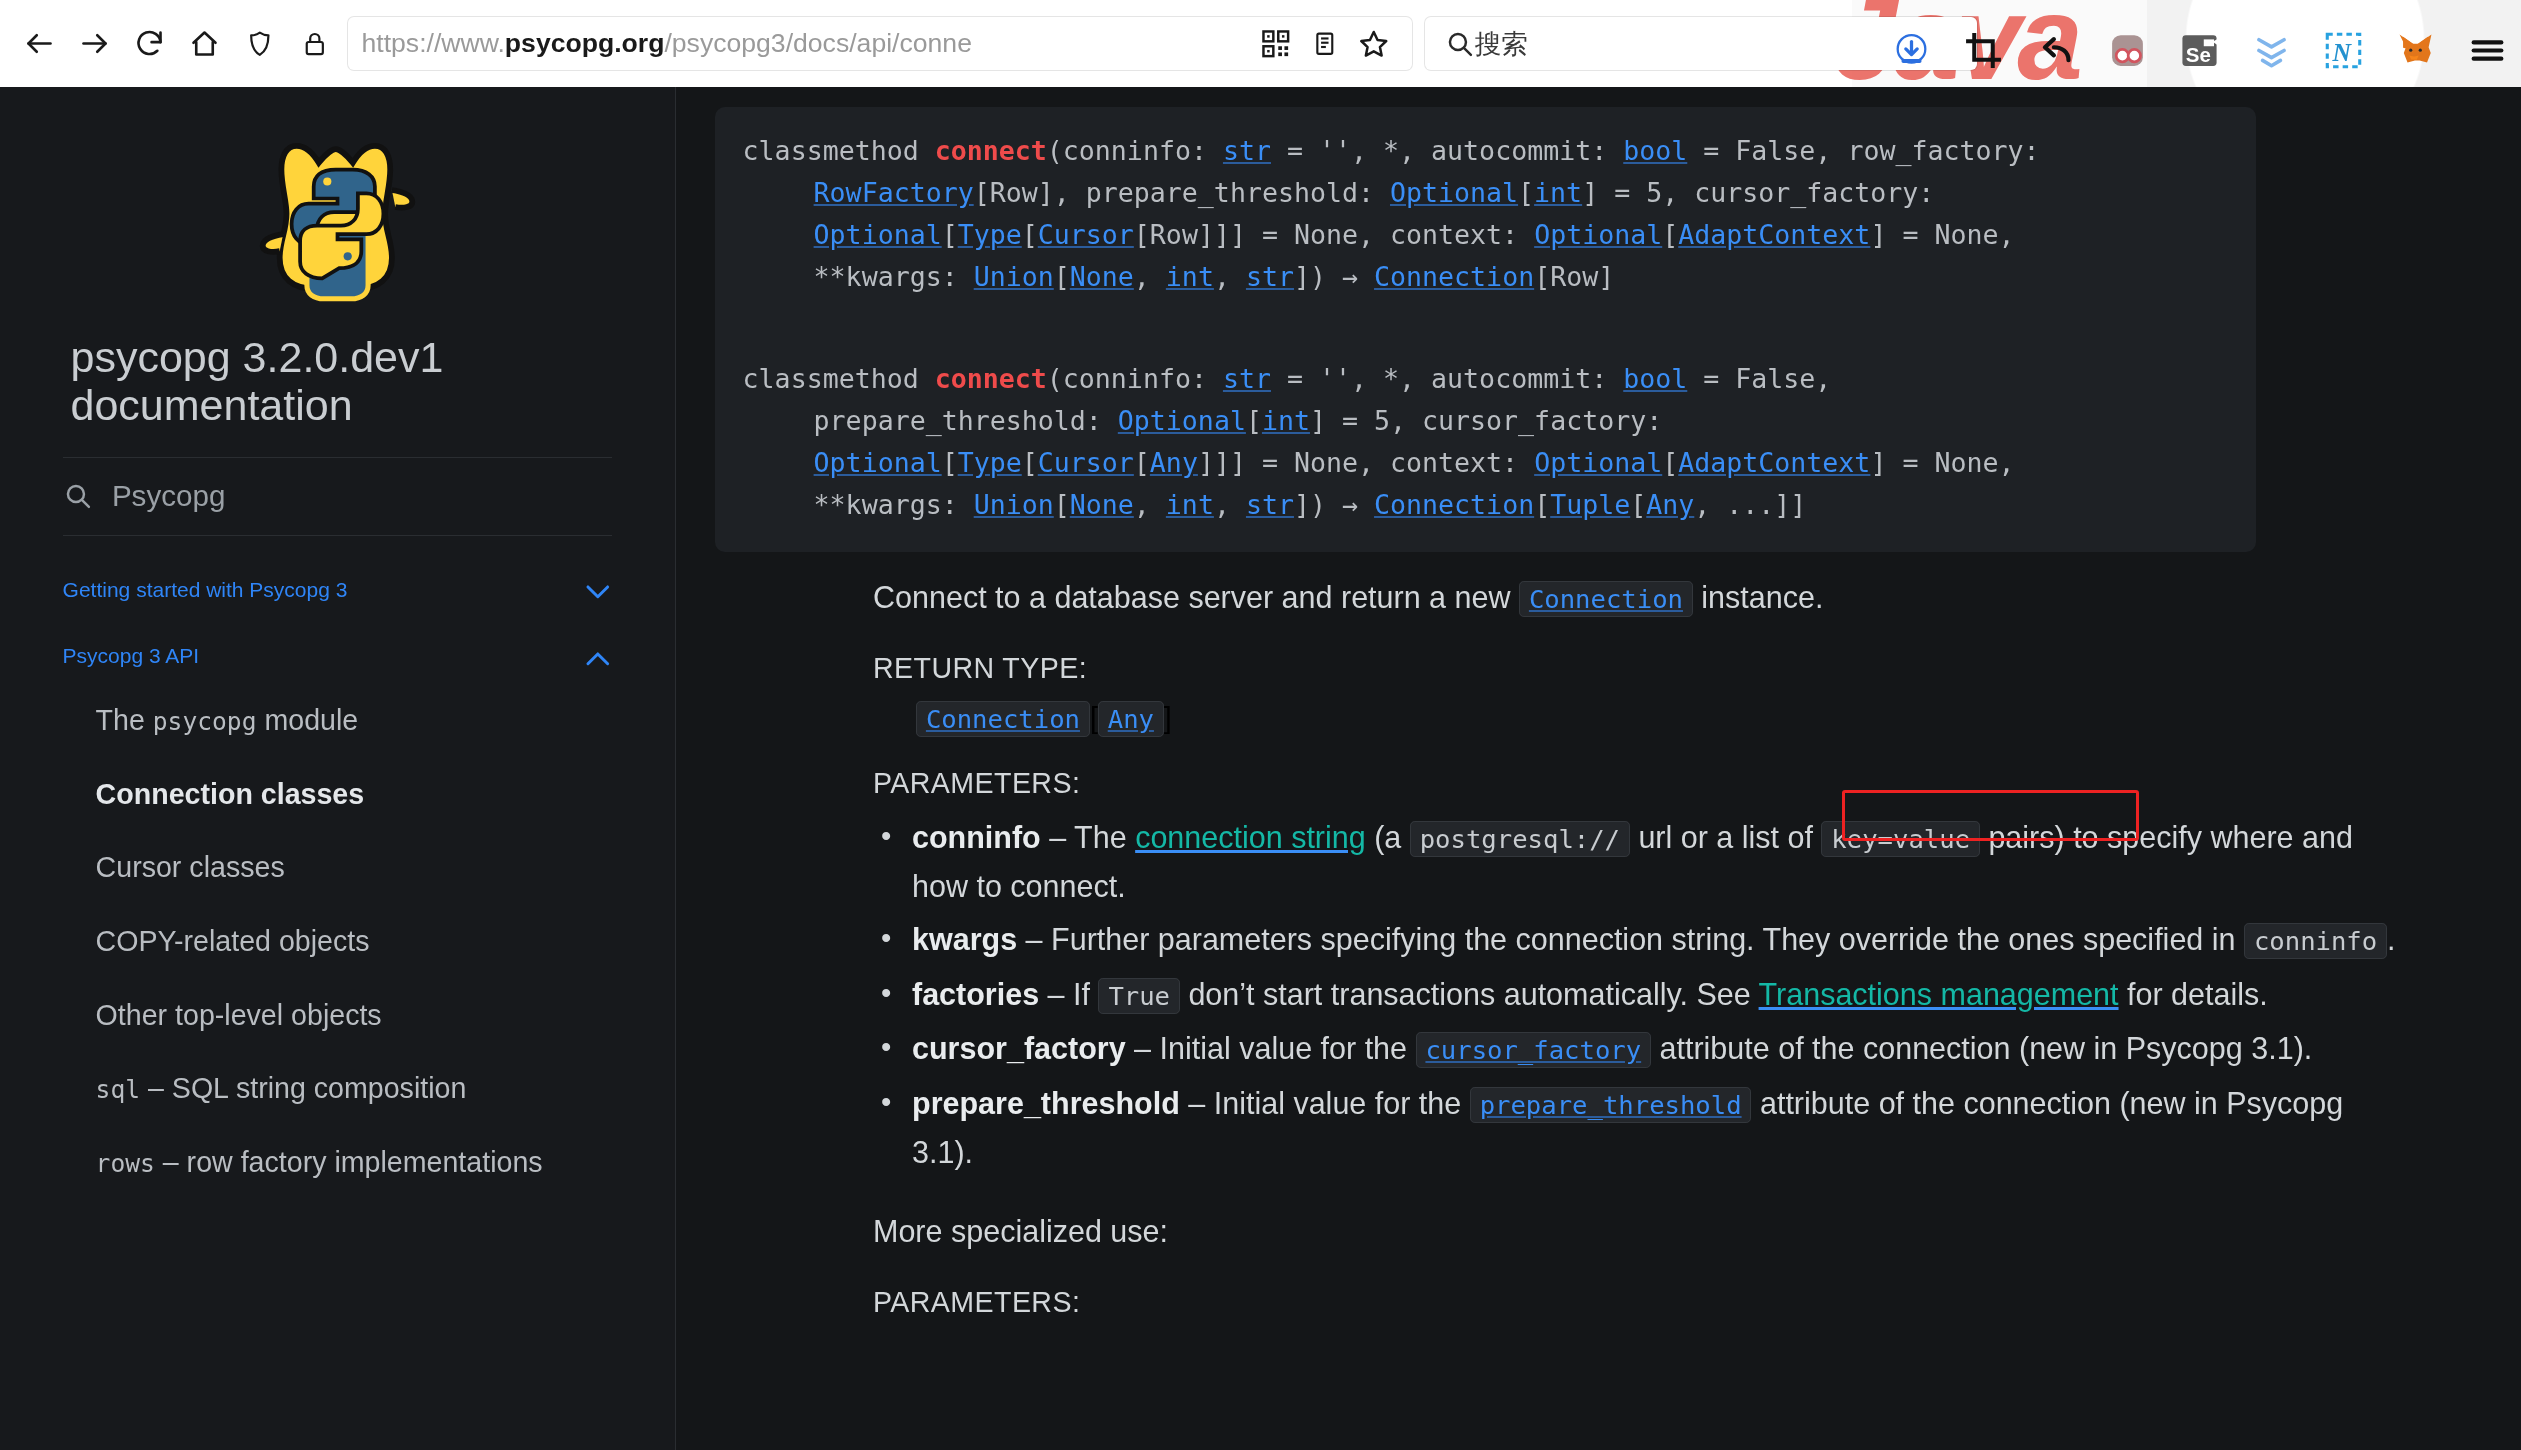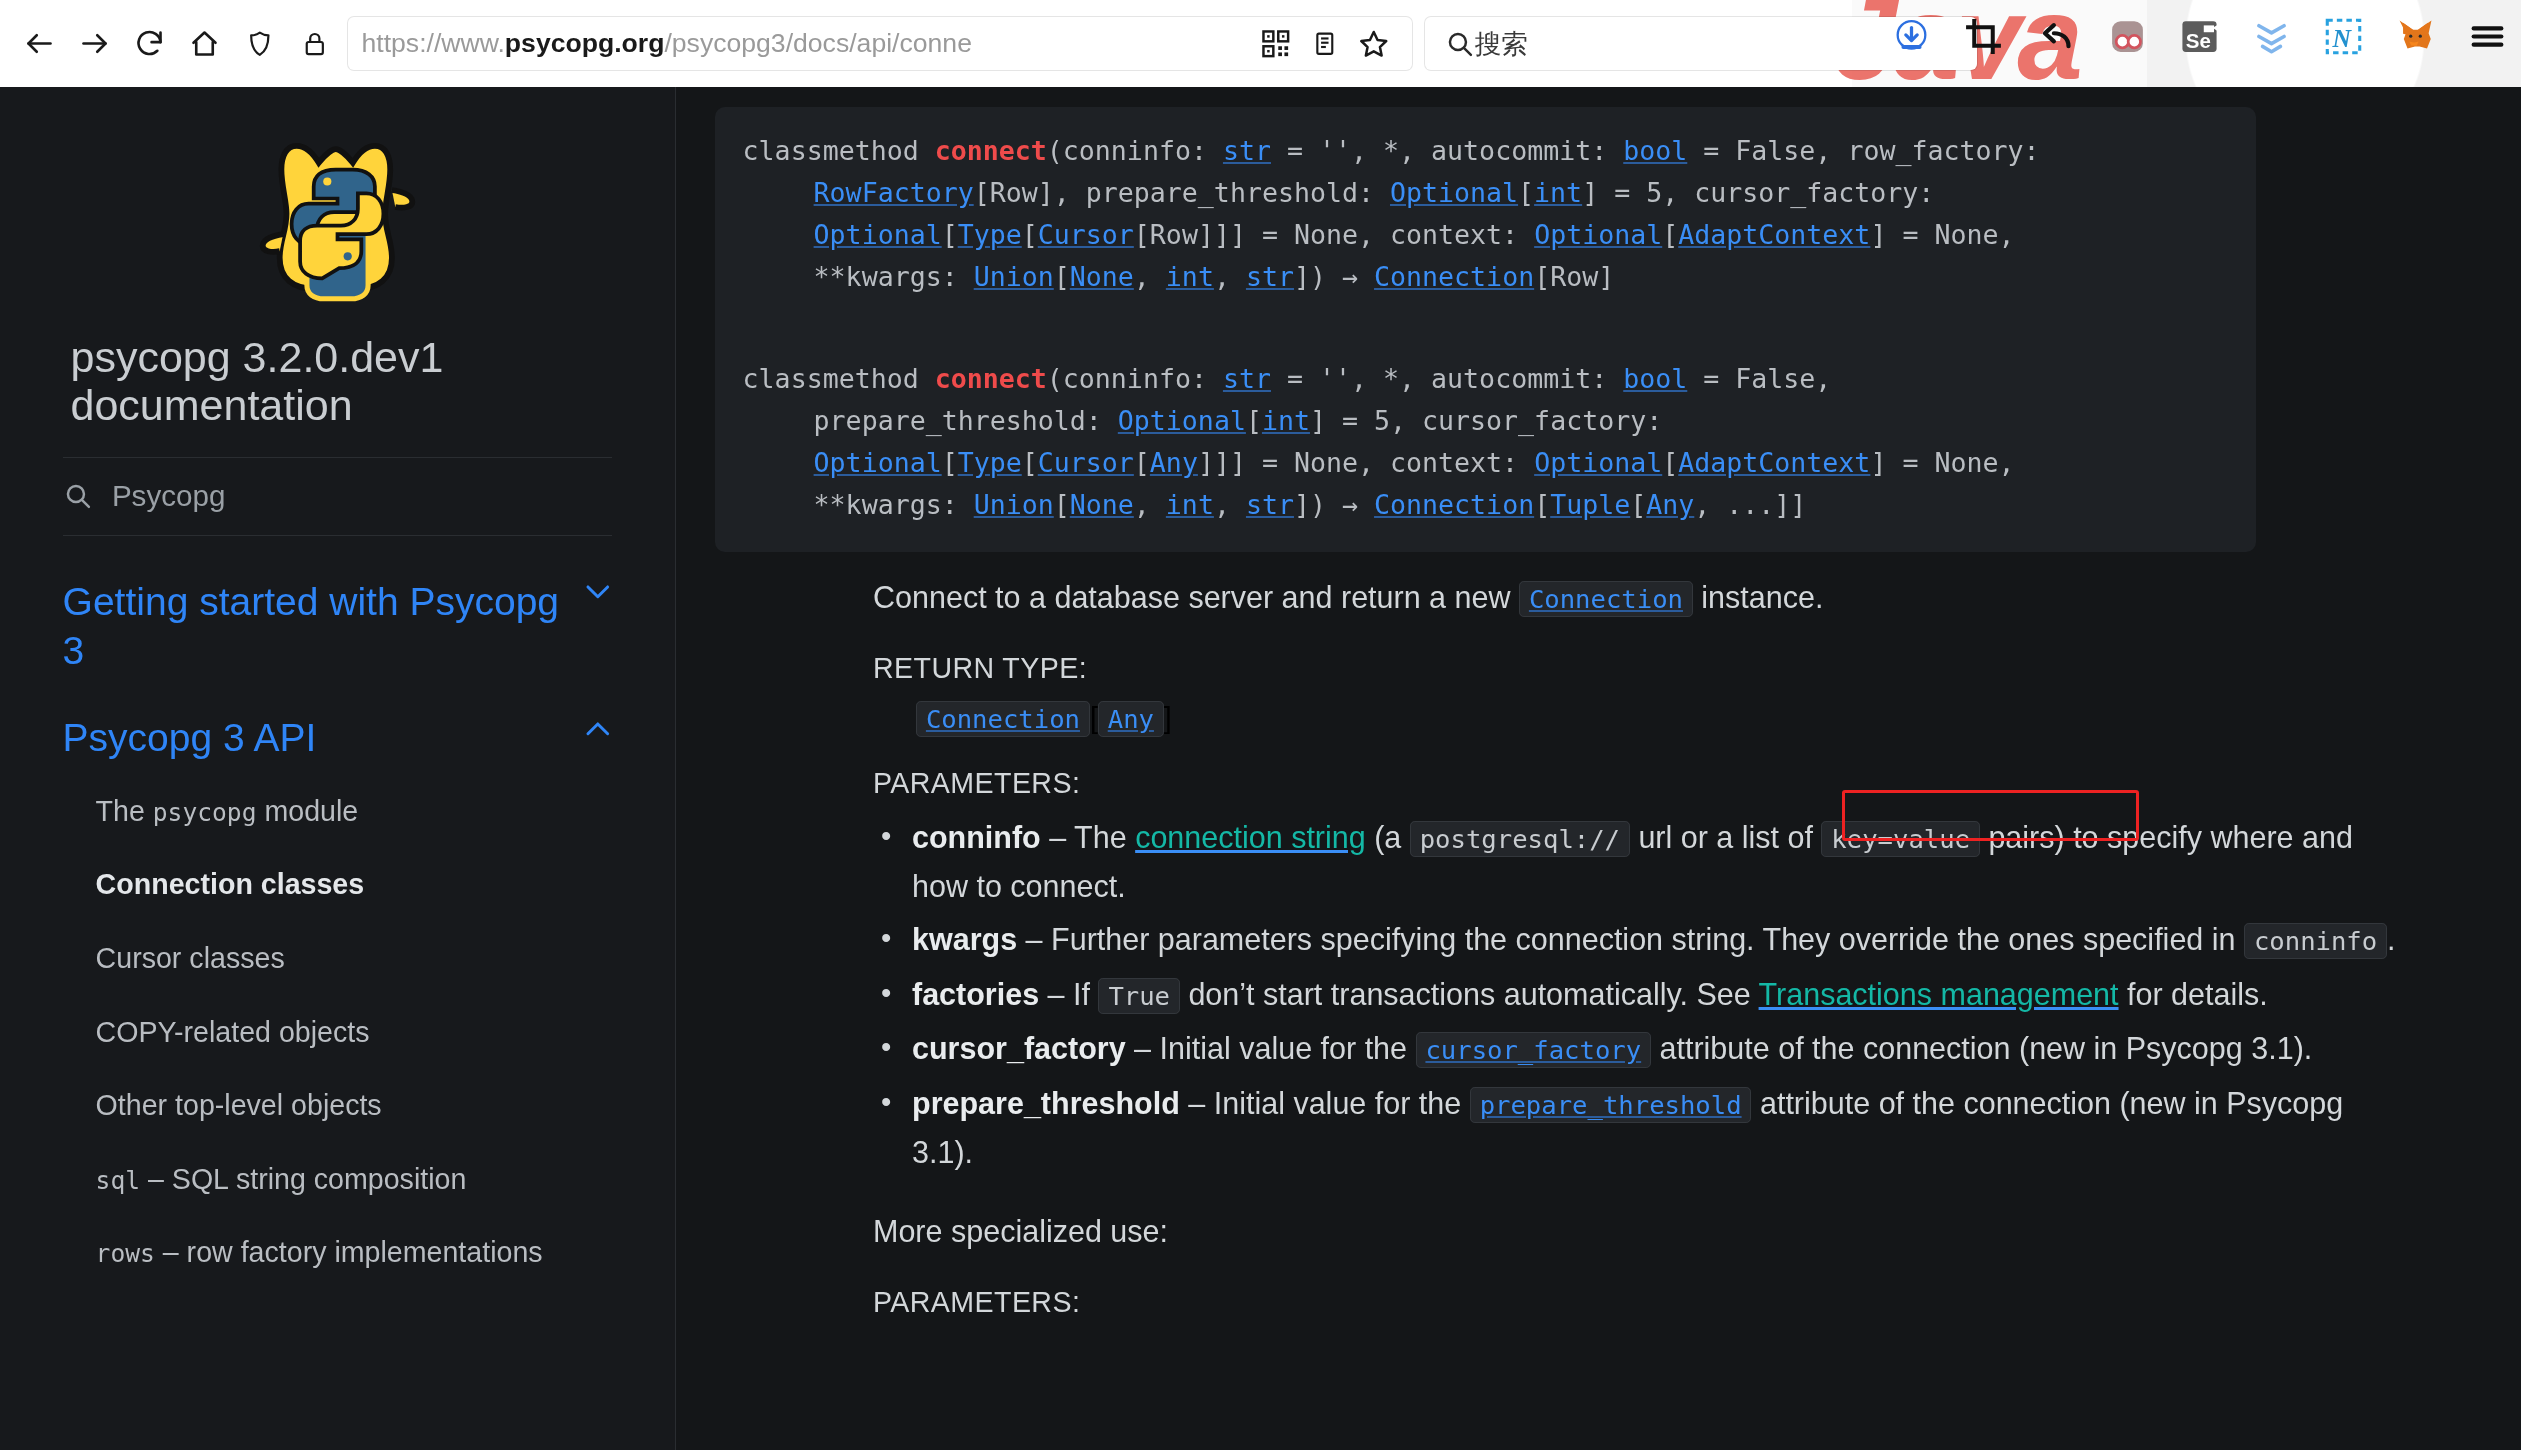--- a/index.html
+++ b/index.html
@@ -83,21 +83,21 @@
     width: 552px; height: 53px;
     background: #ffffff; border-radius: 5.9px;
     display: flex; align-items: center; gap: 0;
     padding: 0 19.7px;
     box-shadow: 0 0 0 1px rgba(0,0,0,.10);
   }
   #search-box .ph { font-size: 26.6px; color: #3a3a3a; }
 
   #ext-tray {
     position: absolute; z-index: 6; right: 11.8px; top: 13.8px;
-    height: 59px; display: flex; align-items: flex-start; gap: 27px;
+    height: 59px; display: flex; align-items: flex-end; gap: 27px;
   }
   .ext { width: 45px; height: 45px; display:flex; align-items:center; justify-content:center; position: relative; }
 
   
   #page {
     position: absolute; top: 87px; left: 0;
     width: 2522px; height: 1363px;
     background: #141618;
     display: flex;
   }
@@ -126,21 +126,21 @@
     color: #8d9399;
   }
   #search-field .ph { font-size: 29.6px; color: #9aa0a6; }
 
   #nav { margin-top: 41px; padding: 0 23.6px; }
   .nav-group {
     display: flex; align-items: flex-start; justify-content: space-between;
     gap: 15.8px; margin-bottom: 37px;
   }
   .nav-group .lbl {
-    font-size: 39px; line-height: 1.28; color: #2f85f7; max-width: 512px;
+    font-size: 21px; line-height: 1.28; color: #2f85f7; max-width: 512px;
   }
   .chev { flex: none; margin-top: 5.9px; color: #2f85f7; }
   .nav-sub {
     font-size: 28.6px; line-height: 1.28; color: #b9bdc2;
     margin: 0 0 37px 33px;
   }
   .nav-sub.current { color: #e4e7ea; font-weight: 700; }
   .nav-sub code, .nav-group code {
     font-family: "DejaVu Sans Mono", monospace; font-size: 24.6px;
   }

